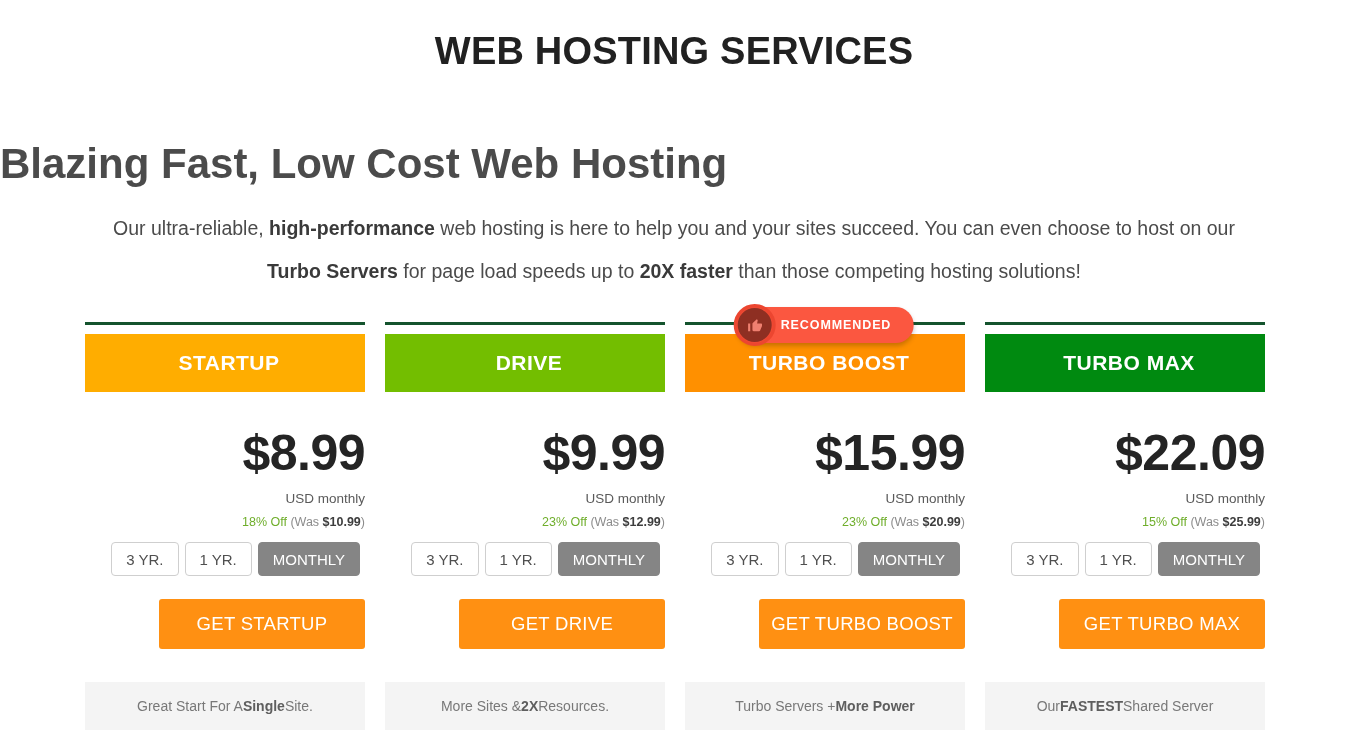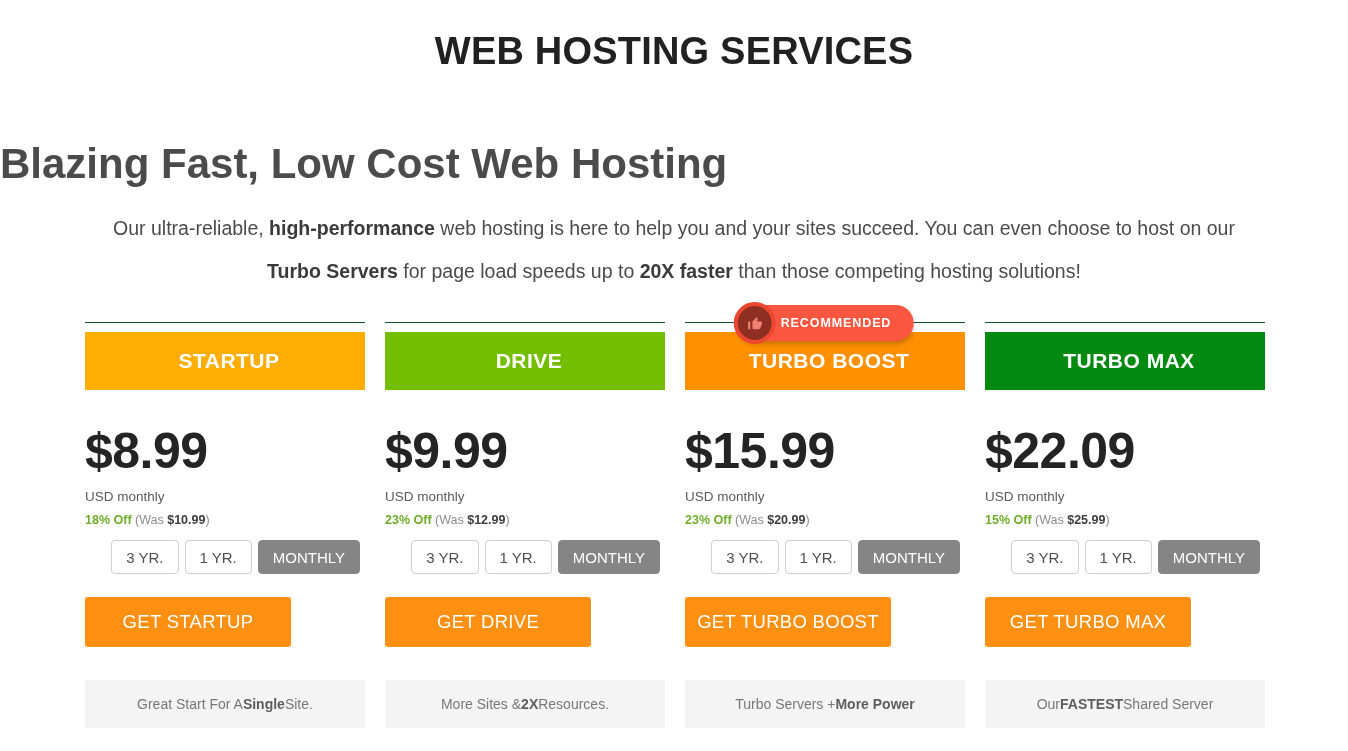--- a/index.html
+++ b/index.html
@@ -63,25 +63,25 @@
     top: 322px;
     left: 85px;
     width: 1180px;
     display: flex;
     gap: 20px;
   }
 
   .plan {
     position: relative;
     width: 280px;
-    border-top: 1px solid #14532d;
+    border-top: 3px solid #14532d;
     padding-top: 9px;
     display: flex;
     flex-direction: column;
-    align-items: flex-start;
+    align-items: flex-end;
   }
 
   .plan-header {
     width: 280px;
     height: 58px;
     display: flex;
     align-items: center;
     justify-content: center;
     color: #ffffff;
     font-size: 21px;
@@ -149,21 +149,21 @@
     margin-top: 13px;
     font-size: 13.5px;
     color: #5a5a5a;
   }
 
   .discount {
     margin-top: 9px;
     font-size: 12.5px;
     color: #8c8c8c;
   }
-  .discount .off { color: #6fae2b; font-weight: bold; }
+  .discount .off { color: #6fae2b; font-weight: normal; }
   .discount .was-amt { color: #3d3d3d; font-weight: bold; }
 
   
   .terms {
     margin-top: 13px;
     width: 280px;
     display: flex;
     justify-content: flex-end;
     gap: 6px;
     padding-right: 5px;

